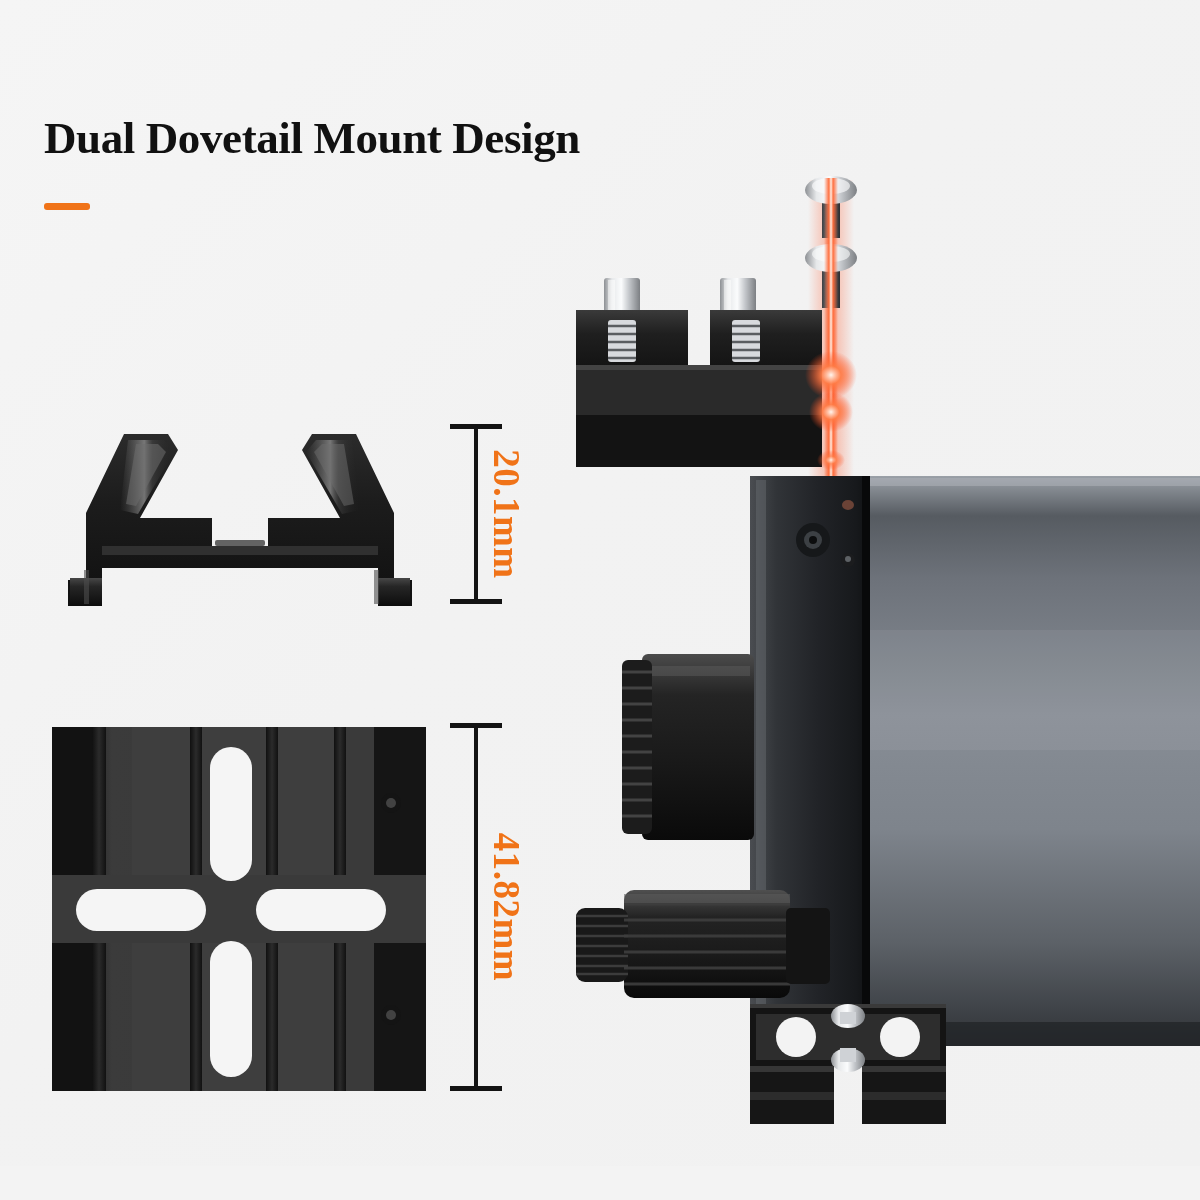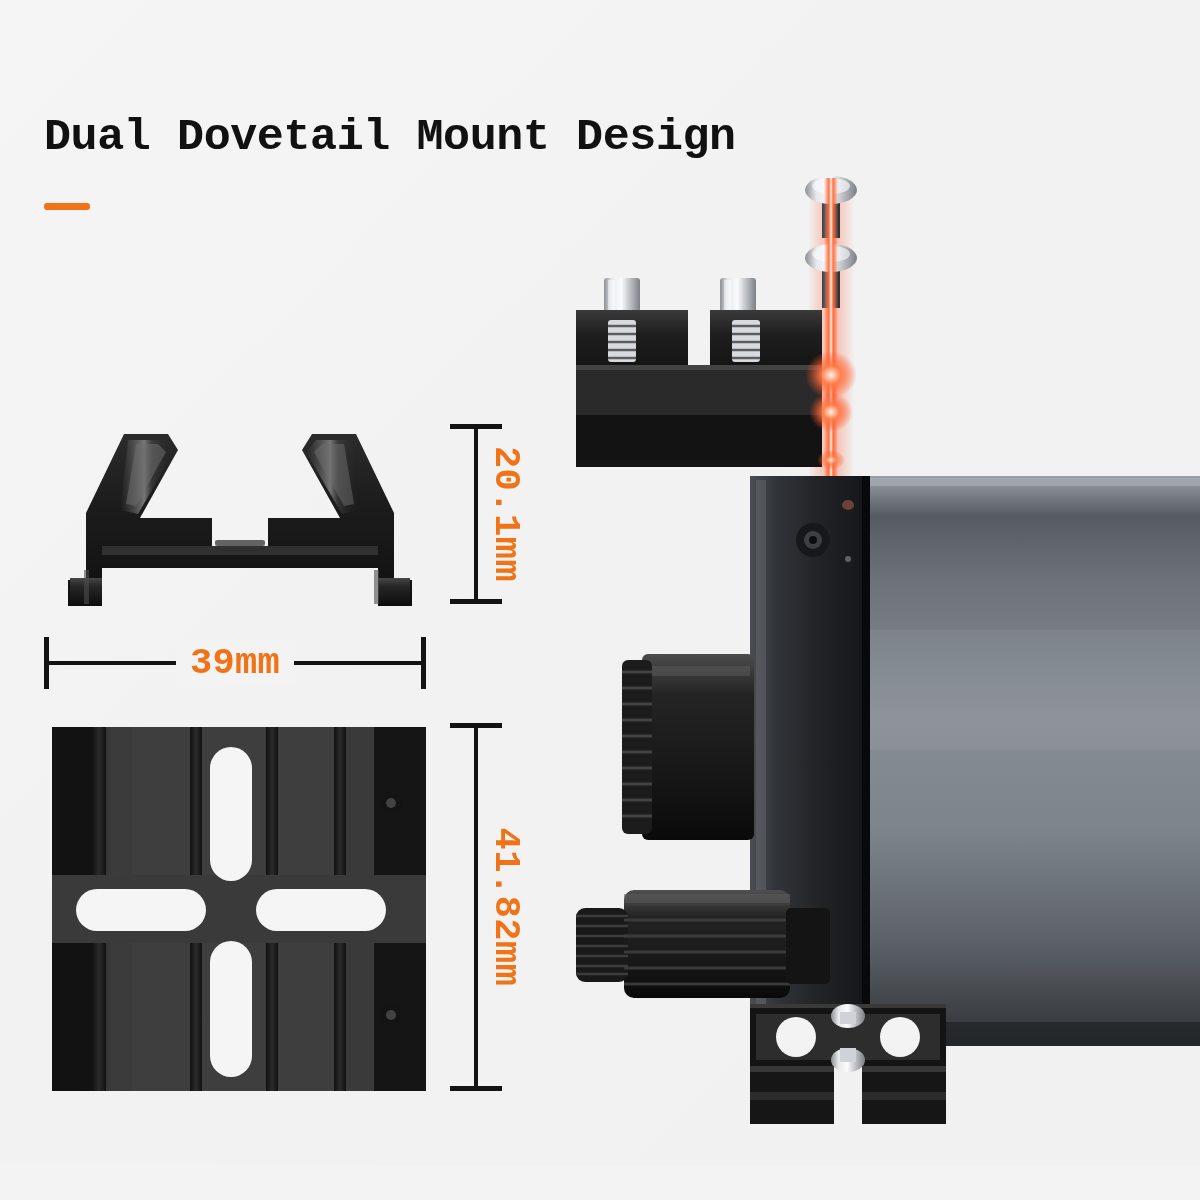--- a/index.html
+++ b/index.html
@@ -7,21 +7,21 @@
     margin: 0;
     padding: 0;
     background: #f3f3f3;
   }
   #stage {
     position: relative;
     width: 1200px;
     height: 1166px;
     background: linear-gradient(135deg, #f5f5f5 0%, #f2f2f2 45%, #f1f1f1 100%);
     overflow: hidden;
-    font-family: Liberation Mono, monospace;
+    font-family: Liberation Serif, serif;
     -webkit-font-smoothing: antialiased;
   }
 
   
   #title {
     position: absolute;
     left: 44px;
     top: 112px;
     font-size: 45px;
     font-weight: 700;
@@ -204,26 +204,20 @@
     </svg>
   </div>
 
   <div class="dim-v" style="left:448px; top:424px; width:56px; height:180px;">
     <div class="cap top"></div>
     <div class="stem"></div>
     <div class="cap bot"></div>
     <div class="dlabel shift">20.1mm</div>
   </div>
 
-  <div class="dim-h" style="left:44px; top:635px; width:382px; height:56px;">
-    <div class="cap lft"></div>
-    <div class="stem"></div>
-    <div class="cap rgt"></div>
-    <div class="dlabel">39mm</div>
-  </div>
 
   <div id="plate-top" class="part">
     <svg width="390" height="368" viewBox="0 0 390 368">
       <defs>
         <linearGradient id="plateBody" x1="0" y1="0" x2="1" y2="0">
           <stop offset="0%" stop-color="#0d0d0d"></stop>
           <stop offset="8%" stop-color="#1a1a1a"></stop>
           <stop offset="16%" stop-color="#3b3b3b"></stop>
           <stop offset="50%" stop-color="#393939"></stop>
           <stop offset="84%" stop-color="#3b3b3b"></stop>

